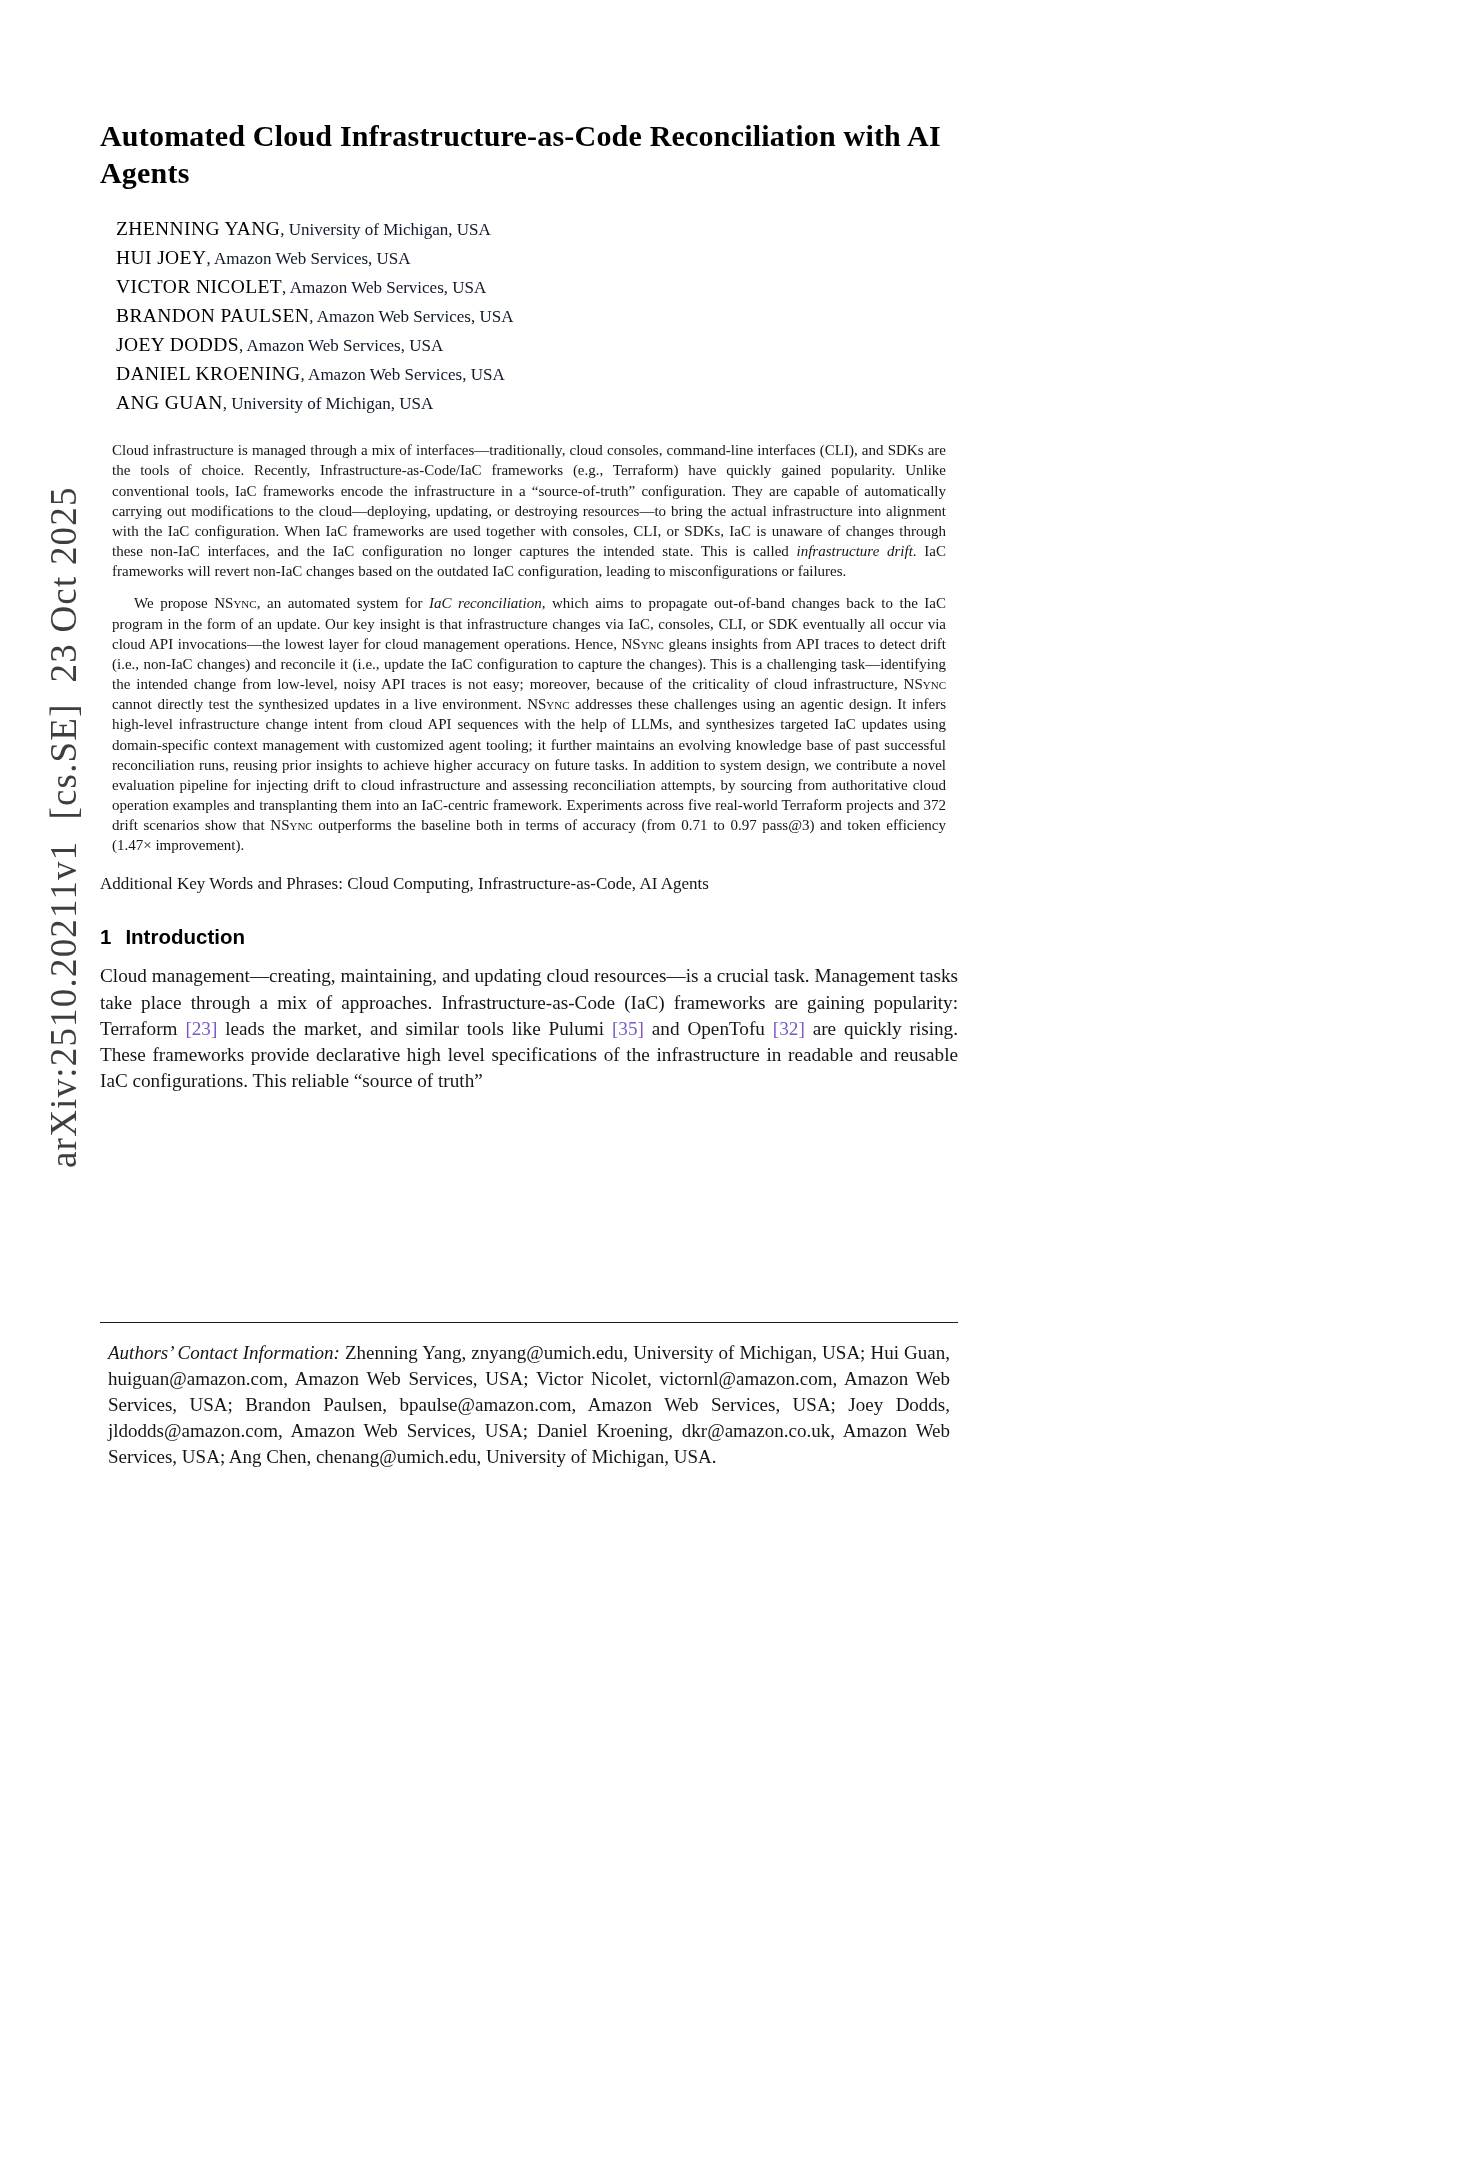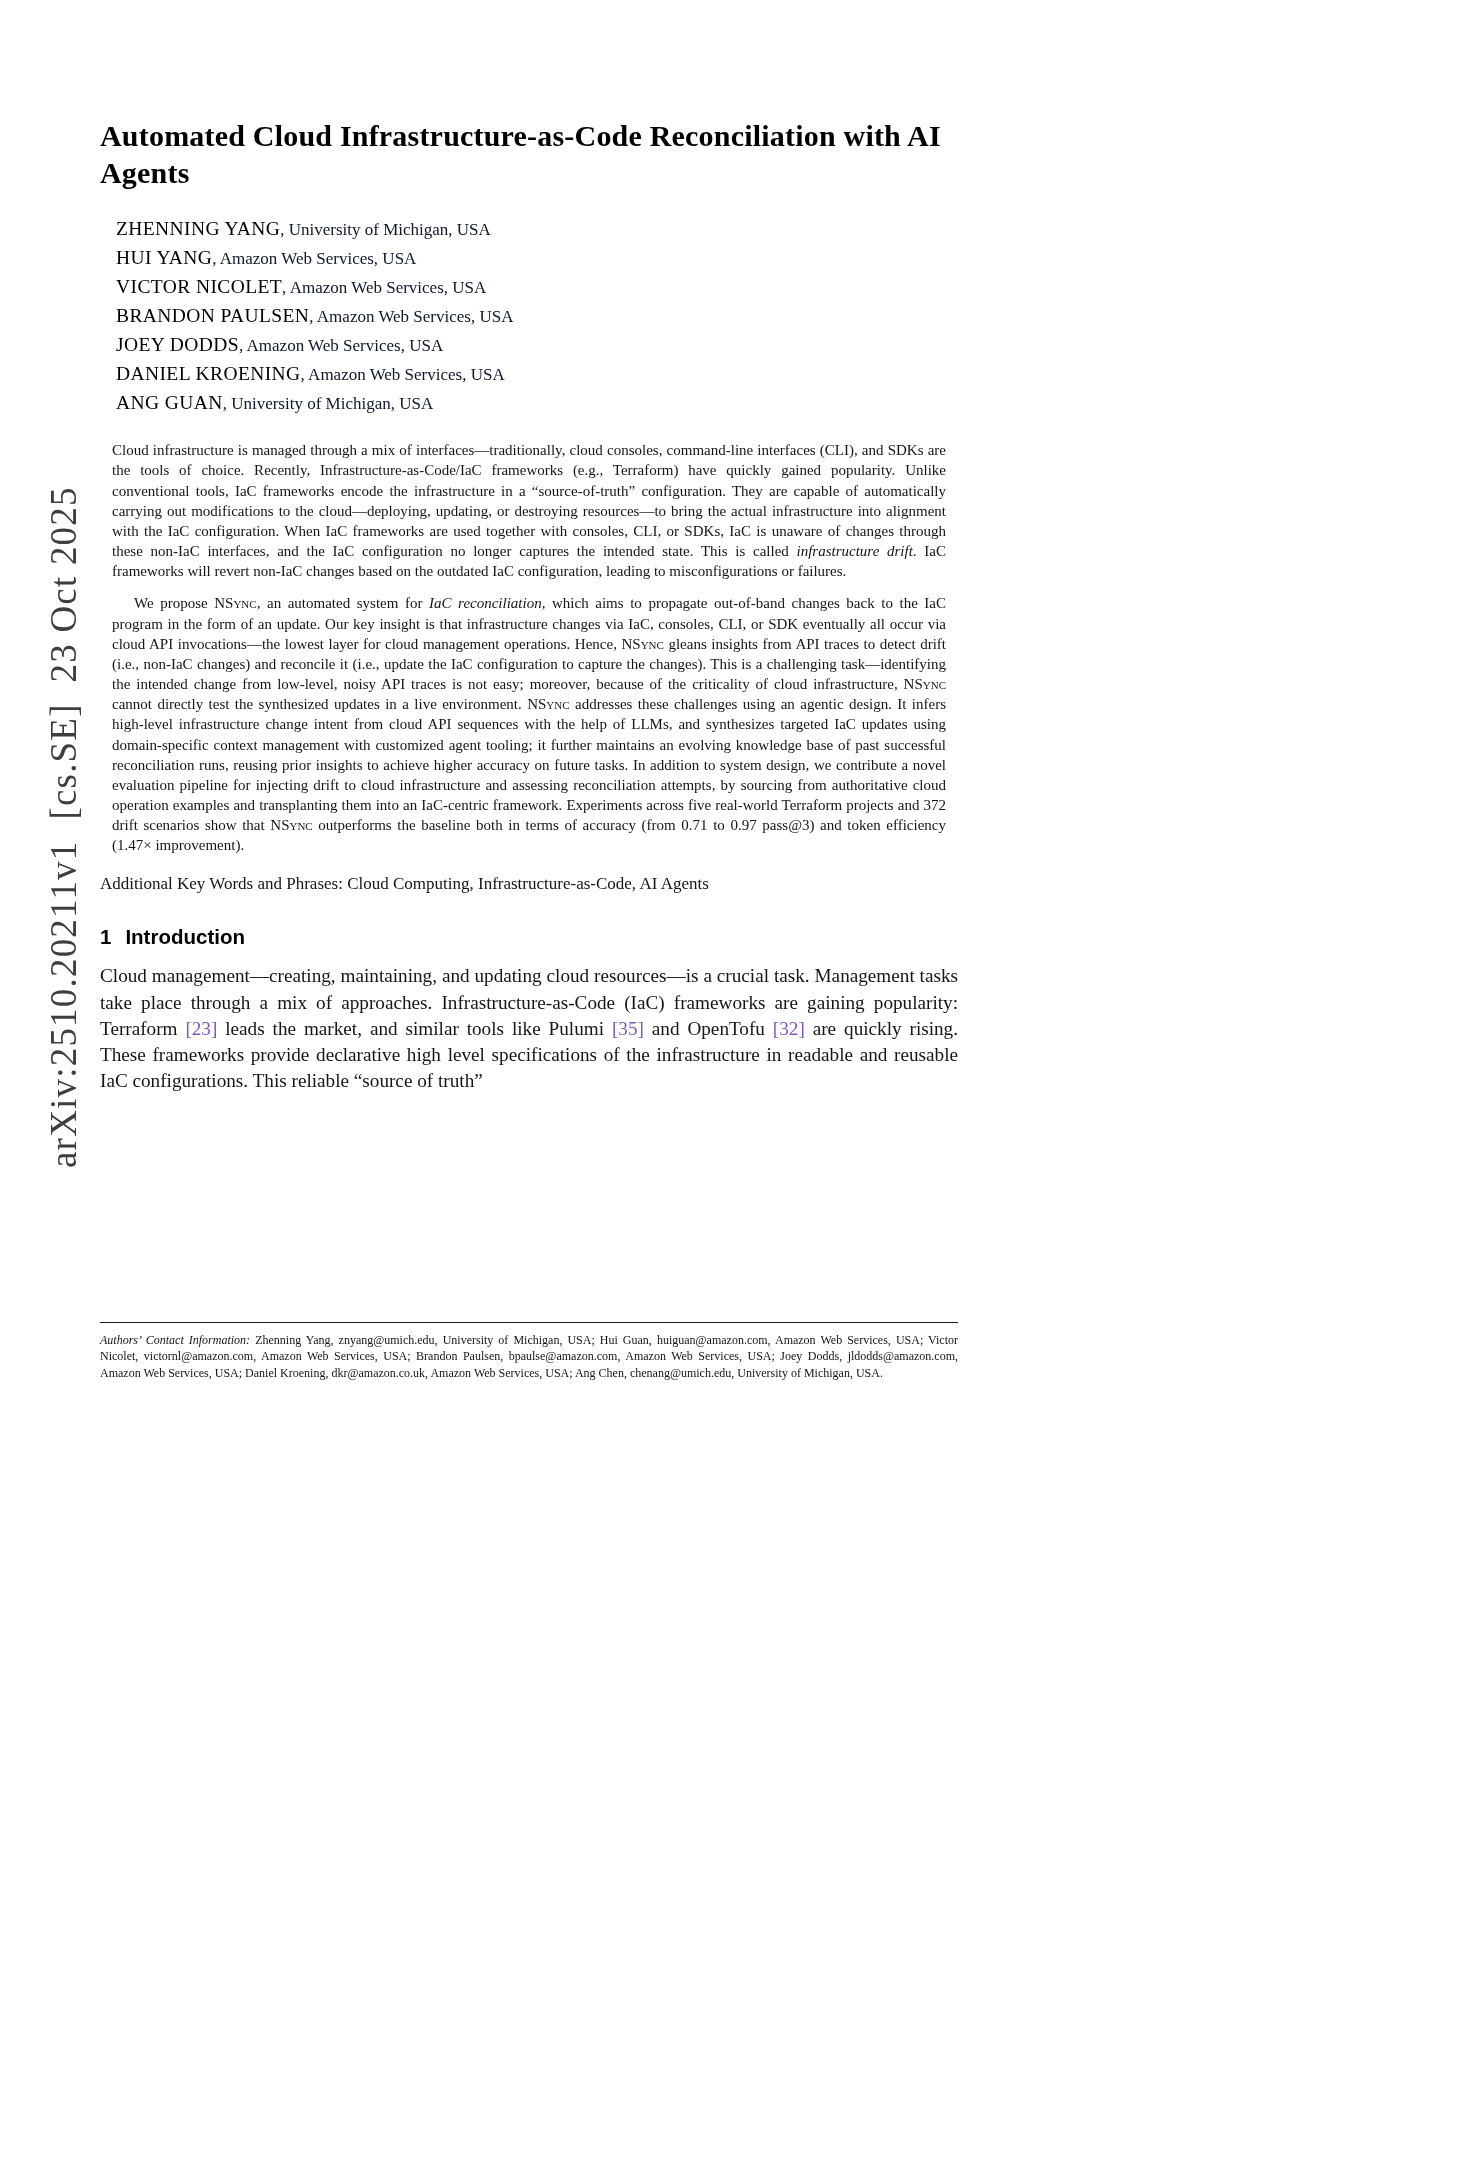--- a/index.html
+++ b/index.html
@@ -93,43 +93,43 @@
   
   .contact {
     position: absolute;
     left: 100px;
     top: 1322px;
     width: 858px;
     border-top: 1px solid #1c1c1c;
     padding-top: 9px;
   }
   .contact p {
-    margin: 0;
-    font-size: 12px;
+    margin: 8px;
+    font-size: 19px;
     line-height: 1.37;
     text-align: justify;
     hyphens: auto;
     -webkit-hyphens: auto;
   }
 </style>
 </head>
 <body>
 
 <div class="watermark">arXiv:2510.20211v1  [cs.SE]  23 Oct 2025</div>
 
 <main class="column">
 
   <h1 class="title">Automated Cloud Infrastructure-as-Code Reconciliation with AI Agents</h1>
 
   <div class="authors">
     <div class="author-row">
       <span class="author-name">ZHENNING YANG</span><span class="author-affil">, University of Michigan, USA</span>
     </div>
     <div class="author-row">
-      <span class="author-name">HUI YANG</span><span class="author-affil">, Amazon Web Services, USA</span>
+      <span class="author-name">HUI JOEY</span><span class="author-affil">, Amazon Web Services, USA</span>
     </div>
     <div class="author-row">
       <span class="author-name">VICTOR NICOLET</span><span class="author-affil">, Amazon Web Services, USA</span>
     </div>
     <div class="author-row">
       <span class="author-name">BRANDON PAULSEN</span><span class="author-affil">, Amazon Web Services, USA</span>
     </div>
     <div class="author-row">
       <span class="author-name">JOEY DODDS</span><span class="author-affil">, Amazon Web Services, USA</span>
     </div>

